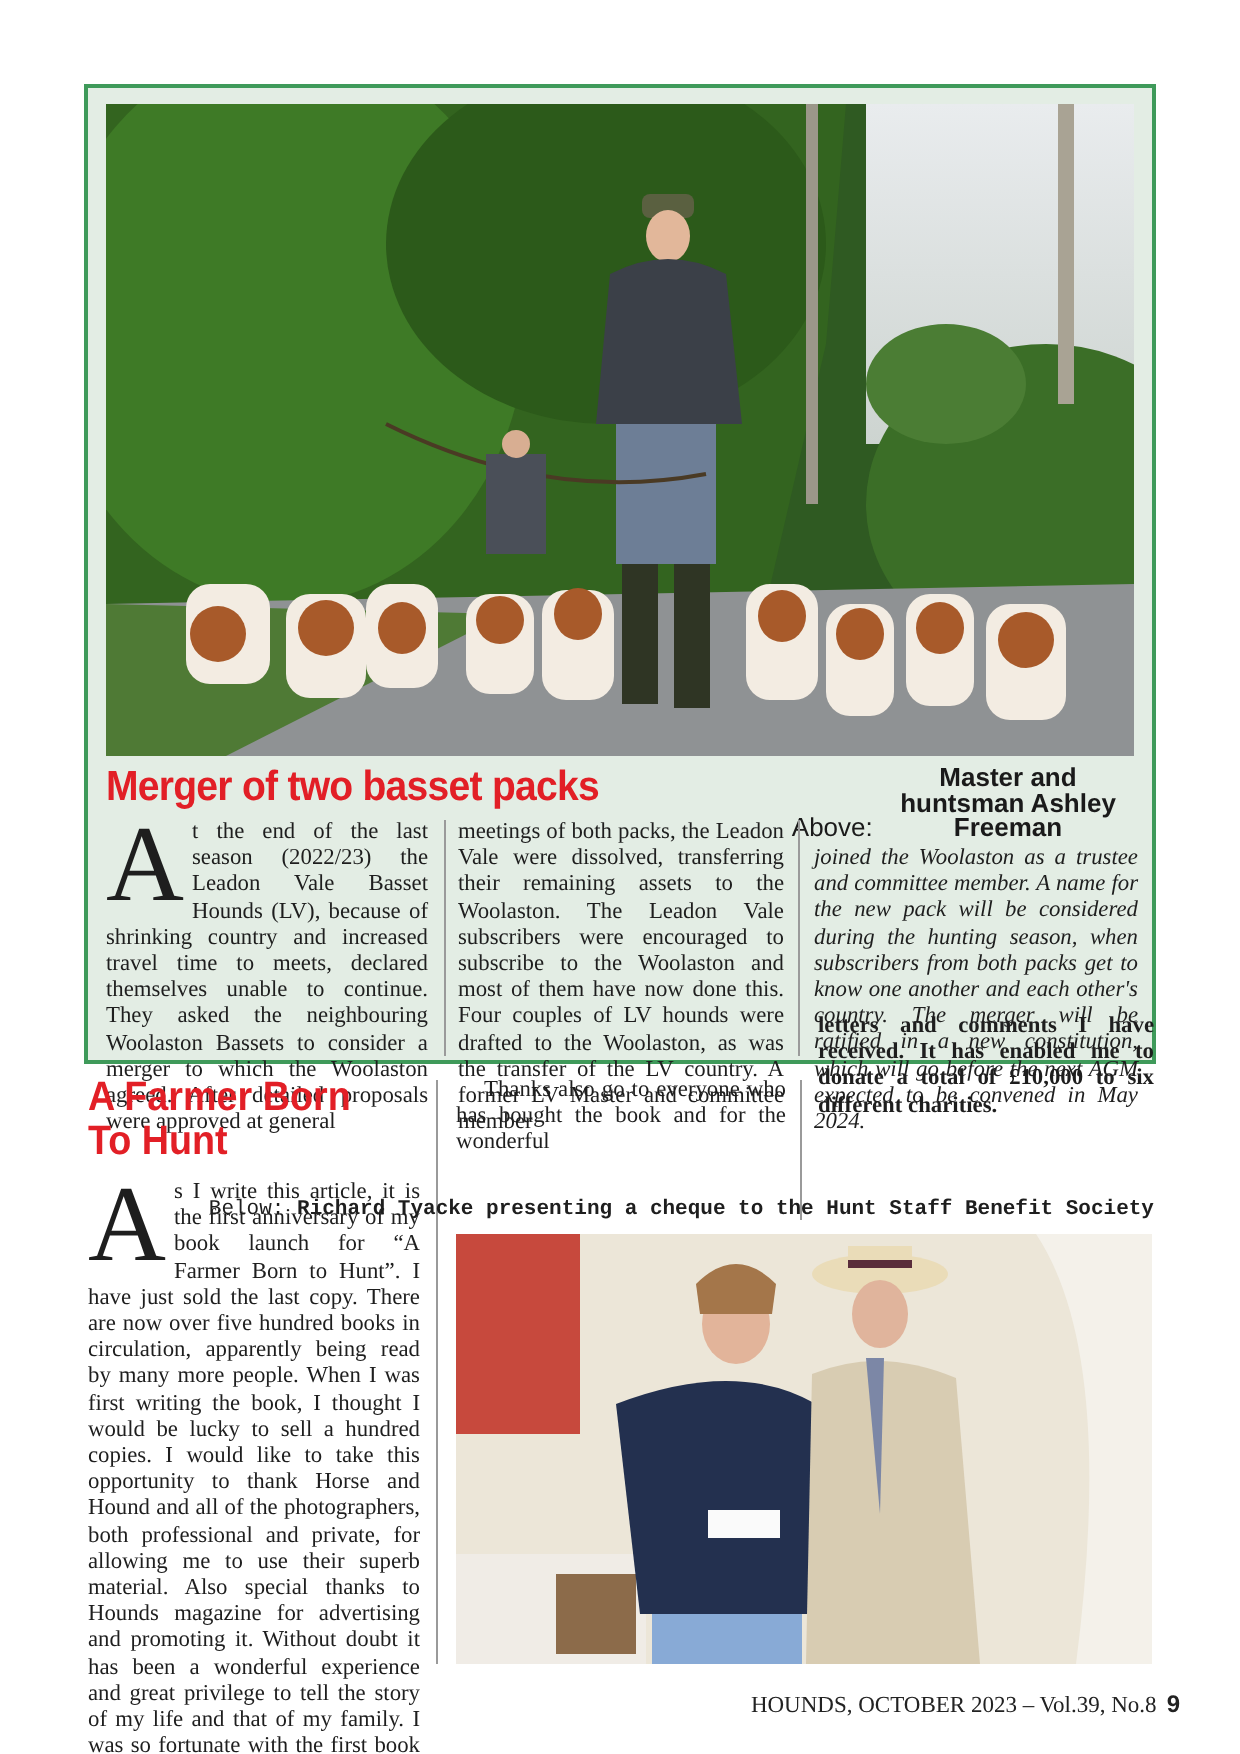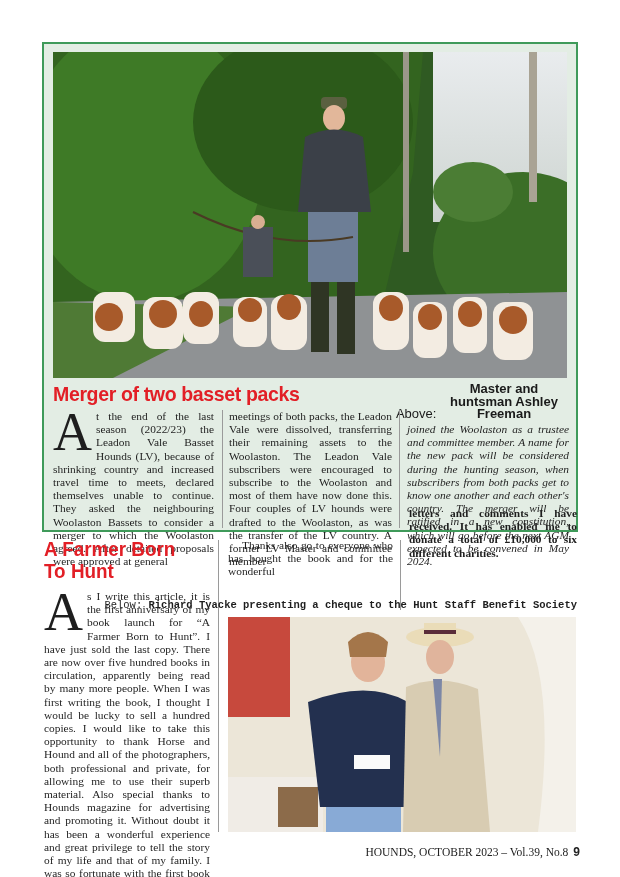--- a/index.html
+++ b/index.html
@@ -17,21 +17,21 @@
   .vline{position:absolute;width:1px;background:#9a9a9a;}
   .drop{float:left;font-size:54px;line-height:40px;margin:2px 4px 0 0;font-family:"Liberation Serif","DejaVu Serif",serif;}
   .h2{position:absolute;left:44px;top:538px;font-family:"Liberation Sans","DejaVu Sans",sans-serif;font-weight:bold;font-size:20.5px;line-height:22px;color:#e21f26;transform:scaleX(0.92);transform-origin:left;}
   .c4{left:44px;top:590px;width:166px;}
   .c5{left:228px;top:539px;width:165px;}
   .c6{left:409px;top:507px;width:168px;font-weight:bold;}
   .indent{display:block;text-indent:14px;}
   .cap2{position:absolute;right:43px;top:599px;text-align:center;font-family:Liberation Mono, monospace;font-size:10.5px;line-height:12.5px;}
   .photo2{position:absolute;left:228px;top:617px;width:348px;height:215px;overflow:hidden;background:#e8e2d4;}
   .photo2 svg{display:block;width:100%;height:100%;}
-  .footer{position:absolute;right:40px;top:845px;font-size:11.5px;color:#222;}
+  .footer{position:absolute;right:30px;top:845px;font-size:11.5px;color:#222;}
   .footer b{font-family:"Liberation Sans","DejaVu Sans",sans-serif;font-size:12px;margin-left:5px;}
 </style>
 </head>
 <body>
 
 <div class="box"></div>
 
 <div class="photo1" title="Huntsman in flat cap walking a pack of basset hounds down a tree-lined country lane">
   <svg viewBox="0 0 514 326" preserveAspectRatio="none">
     <defs>

